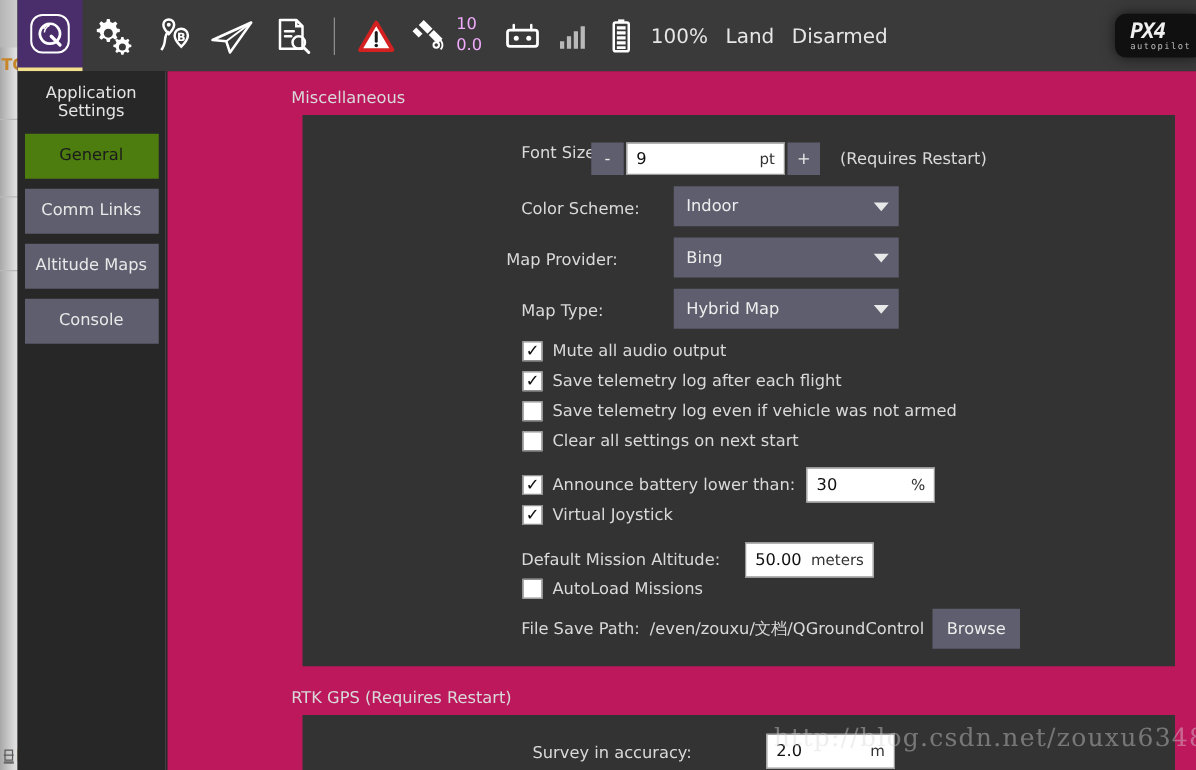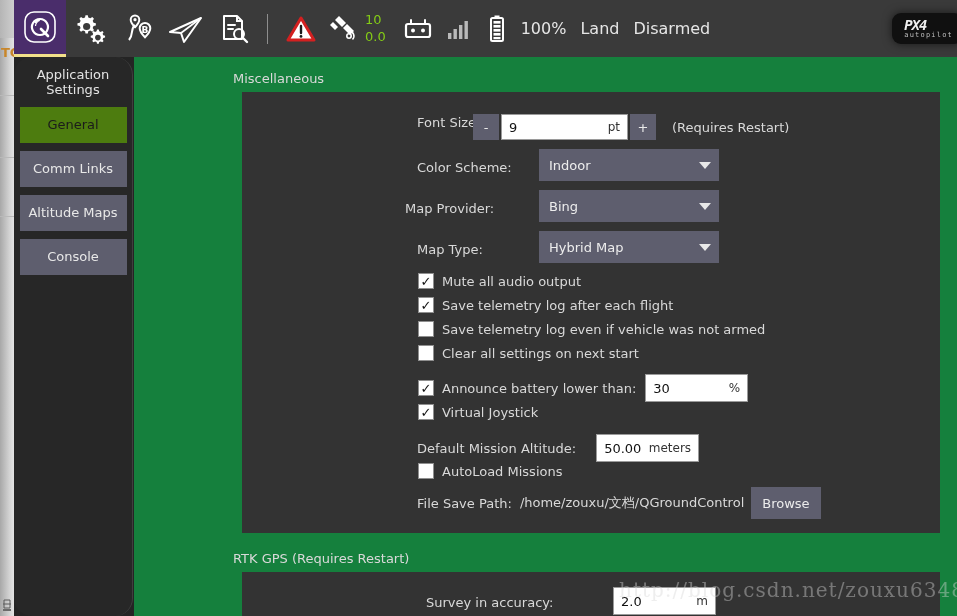--- a/index.html
+++ b/index.html
@@ -50,67 +50,66 @@
   }
   .tb-icon{
     width:48px; height:57px; display:flex; align-items:center; justify-content:center;
     flex:0 0 auto;
   }
   .tb-sep{
     width:1px; height:30px; background:#8e8e8e; margin:0 9px; flex:0 0 auto;
   }
   .gps-nums{
     display:flex; flex-direction:column; justify-content:center;
-    margin-left:2px; font-size:13px; color:#84cc16; line-height:1.25; flex:0 0 auto;
+    margin-left:2px; font-size:13px; color:#f0abfc; line-height:1.25; flex:0 0 auto;
   }
   .tb-text{
     color:#e6e6e6; font-size:16px; margin-left:7px; white-space:nowrap; flex:0 0 auto;
   }
   .tb-spacer{ flex:1 1 auto; }
   .px4-logo{
     margin-right:-6px; flex:0 0 auto;
     background:#101010; border-radius:9px;
     padding:6px 10px 5px 12px;
     display:flex; flex-direction:column; align-items:flex-start;
     box-shadow:0 0 10px rgba(0,0,0,.6);
   }
   .px4-main{
-    color:#f0f0f0; font-size:14px; font-weight:bold; font-style:italic;
+    color:#f0f0f0; font-size:17px; font-weight:bold; font-style:italic;
     letter-spacing:-1px; line-height:.95;
     font-family:"DejaVu Sans Mono","Liberation Mono",monospace;
   }
   .px4-sub{
     color:#bdbdbd; font-size:7px; letter-spacing:1.2px; line-height:1;
     font-family:"DejaVu Sans Mono","Liberation Mono",monospace;
   }
 
   
   .sidebar{
     position:absolute; left:0; top:57px; width:119px; height:559px;
     background:#272727; border-right:1px solid #3f3f3f;
     padding-top:8px;
-    border-radius:18px;
   }
   .sb-title{
     color:#e3e3e3; font-size:13px; text-align:center;
     padding:2px 0 10px 0;
   }
   .sb-btn{
     display:block; width:107px; height:36px; margin:0 auto 8px auto;
     background:#5e5e6e; color:#e8e8e8;
     font-size:13px; line-height:36px; text-align:center;
     border:none; cursor:pointer;
     font-family:"DejaVu Sans","Liberation Sans",sans-serif;
   }
   .sb-btn.active{ background:#4d7c0f; color:#1b1b1b; }
 
   
   .content{
     position:absolute; left:120px; top:57px; width:823px; height:559px;
-    background:#15803d; overflow:hidden;
+    background:#be185d; overflow:hidden;
   }
   .sec-head{
     position:absolute; color:#d9d9d9; font-size:13px;
   }
   .panel{
     position:absolute; background:#333333;
   }
   .row{ position:absolute; display:flex; align-items:center; }
   .lbl{ color:#d9d9d9; font-size:13px; white-space:nowrap; }
 
@@ -391,21 +390,21 @@
         </div>
       </div>
 
       <div class="row" style="left:284px;top:406px">
         <span class="cb"></span>
         <span class="cb-lbl">AutoLoad Missions</span>
       </div>
 
       <div class="row" style="left:283px;top:430px">
         <span class="lbl">File Save Path:</span>
-        <span class="path" style="margin-left:8px">/home/zouxu/文档/QGroundControl</span>
+        <span class="path" style="margin-left:8px">/even/zouxu/文档/QGroundControl</span>
         <button class="browse" style="margin-left:7px">Browse</button>
       </div>
 
       <div class="sec-head" style="left:99px;top:494px">RTK GPS (Requires Restart)</div>
       <div class="panel" style="left:108px;top:515px;width:698px;height:44px"></div>
       <div class="row" style="left:292px;top:538px">
         <span class="lbl">Survey in accuracy:</span>
       </div>
       <div class="txtfield" style="position:absolute;left:479px;top:530px;width:103px;height:28px">
         <span class="val">2.0</span>

